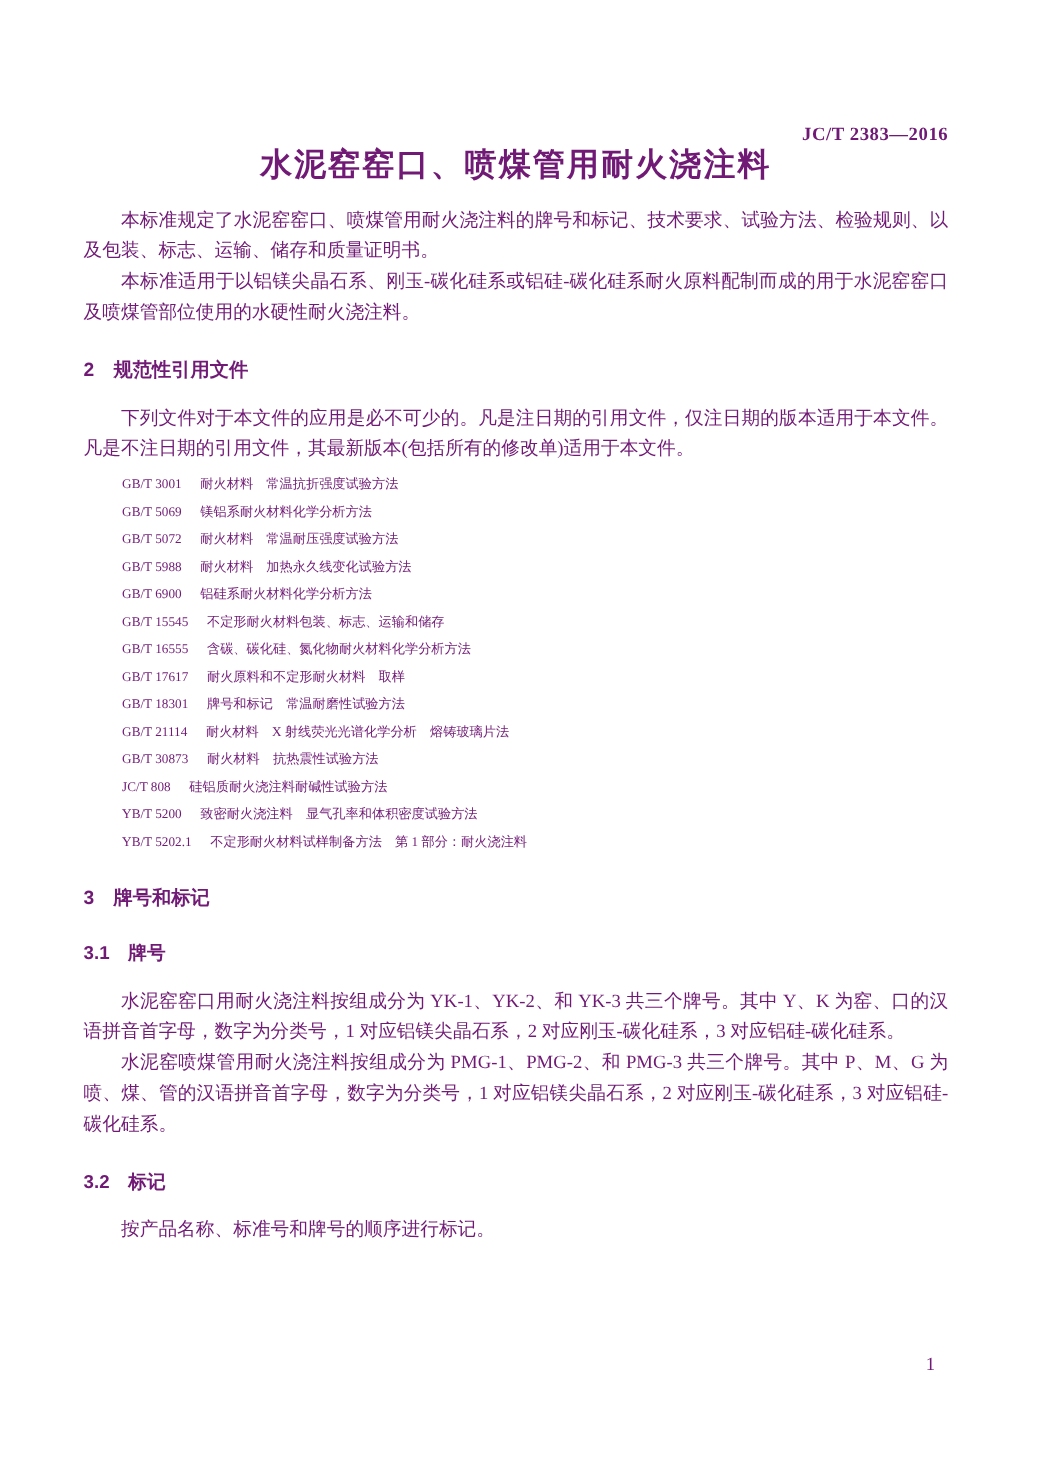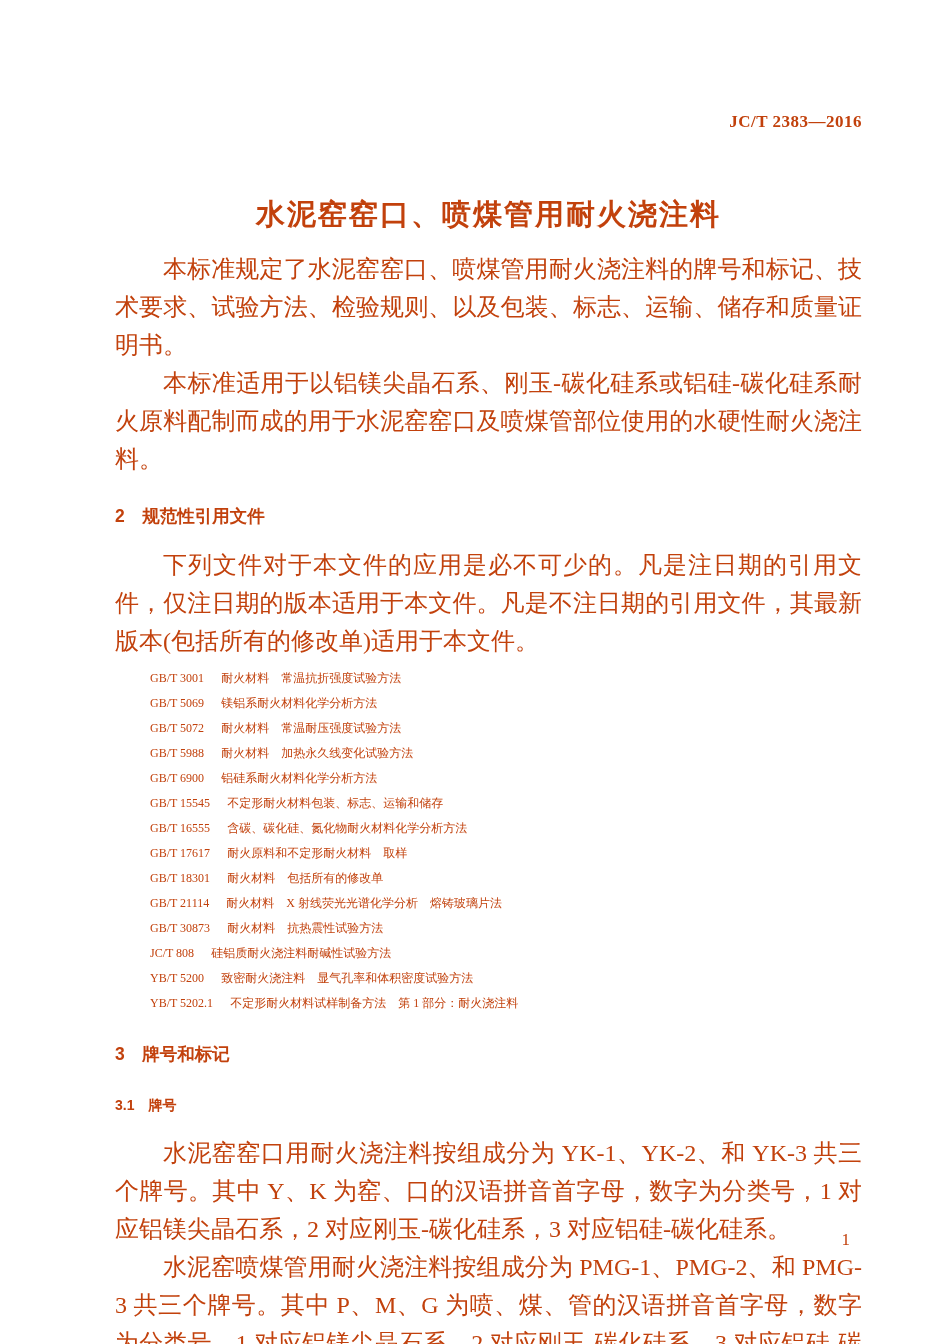--- a/index.html
+++ b/index.html
@@ -2,60 +2,59 @@
 <html><head>
 <meta charset="utf-8">
 <style>
   html, body { margin: 0; padding: 0; background: #ffffff; }
   .page {
     position: relative;
     width: 950px;
     height: 1344px;
     background: #ffffff;
     box-sizing: border-box;
-    padding: 112px 88px 0 115px;
+    padding: 112px 88px 0 76px;
     font-family: "Liberation Serif", serif;
-    color: #c2410c;
+    color: #701a75;
     overflow: hidden;
   }
   .std-number {
     text-align: right;
     font-weight: bold;
     font-size: 17px;
     line-height: 20px;
     letter-spacing: 0.5px;
   }
   .doc-title {
     text-align: center;
     font-family: "Liberation Sans", sans-serif;
     font-weight: bold;
     font-size: 29px;
     line-height: 36px;
-    margin-top: 64px;
     letter-spacing: 2px;
   }
   .sec-heading {
     font-family: "Liberation Sans", sans-serif;
     font-weight: bold;
     font-size: 17.5px;
     line-height: 24px;
     margin-top: 22px;
   }
   .sec-heading.first { margin-top: 52px; }
   .sec-heading.gap-lg { margin-top: 26px; }
   .sub-heading {
     font-family: "Liberation Sans", sans-serif;
     font-weight: bold;
-    font-size: 14px;
+    font-size: 17px;
     line-height: 22px;
     margin-top: 28px;
   }
   .para {
-    font-size: 24px;
-    line-height: 38px;
+    font-size: 17px;
+    line-height: 28px;
     margin: 0;
     text-indent: 2em;
     margin-top: 18px;
     text-align: justify;
   }
   .para + .para { margin-top: 0; font-family: Liberation Serif, serif; }
   .ref-list { margin-top: 6px; }
   .ref-item {
     font-size: 12px;
     line-height: 25px;
@@ -88,21 +87,21 @@
 
   <div class="ref-list">
     <div class="ref-item"><span class="ref-code">GB/T 3001</span><span class="ref-title">耐火材料　常温抗折强度试验方法</span></div>
     <div class="ref-item"><span class="ref-code">GB/T 5069</span><span class="ref-title">镁铝系耐火材料化学分析方法</span></div>
     <div class="ref-item"><span class="ref-code">GB/T 5072</span><span class="ref-title">耐火材料　常温耐压强度试验方法</span></div>
     <div class="ref-item"><span class="ref-code">GB/T 5988</span><span class="ref-title">耐火材料　加热永久线变化试验方法</span></div>
     <div class="ref-item"><span class="ref-code">GB/T 6900</span><span class="ref-title">铝硅系耐火材料化学分析方法</span></div>
     <div class="ref-item"><span class="ref-code">GB/T 15545</span><span class="ref-title">不定形耐火材料包装、标志、运输和储存</span></div>
     <div class="ref-item"><span class="ref-code">GB/T 16555</span><span class="ref-title">含碳、碳化硅、氮化物耐火材料化学分析方法</span></div>
     <div class="ref-item"><span class="ref-code">GB/T 17617</span><span class="ref-title">耐火原料和不定形耐火材料　取样</span></div>
-    <div class="ref-item"><span class="ref-code">GB/T 18301</span><span class="ref-title">耐火材料　包括所有的修改单</span></div>
+    <div class="ref-item"><span class="ref-code">GB/T 18301</span><span class="ref-title">牌号和标记　常温耐磨性试验方法</span></div>
     <div class="ref-item"><span class="ref-code">GB/T 21114</span><span class="ref-title">耐火材料　X 射线荧光光谱化学分析　熔铸玻璃片法</span></div>
     <div class="ref-item"><span class="ref-code">GB/T 30873</span><span class="ref-title">耐火材料　抗热震性试验方法</span></div>
     <div class="ref-item"><span class="ref-code">JC/T 808</span><span class="ref-title">硅铝质耐火浇注料耐碱性试验方法</span></div>
     <div class="ref-item"><span class="ref-code">YB/T 5200</span><span class="ref-title">致密耐火浇注料　显气孔率和体积密度试验方法</span></div>
     <div class="ref-item"><span class="ref-code">YB/T 5202.1</span><span class="ref-title">不定形耐火材料试样制备方法　第 1 部分：耐火浇注料</span></div>
   </div>
 
   <div class="sec-heading gap-lg">3　牌号和标记</div>
 
   <div class="sub-heading">3.1　牌号</div>

